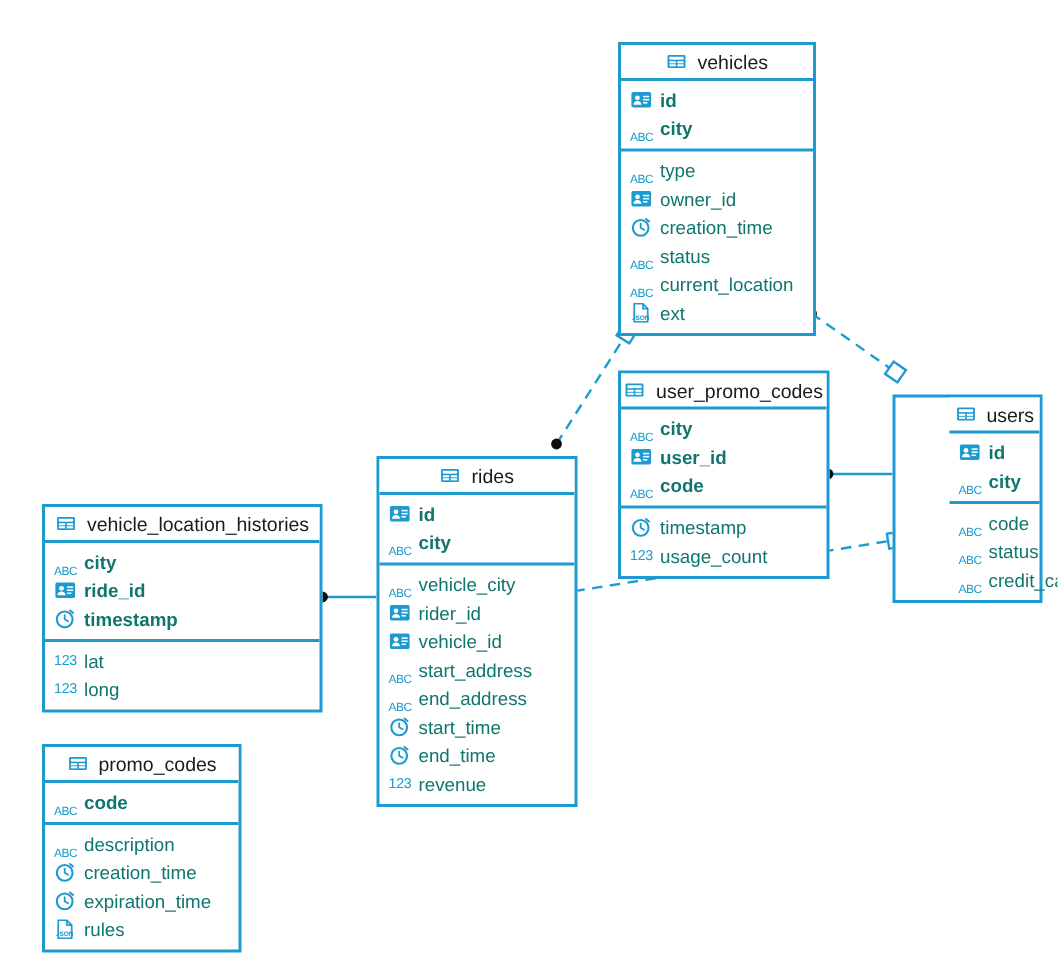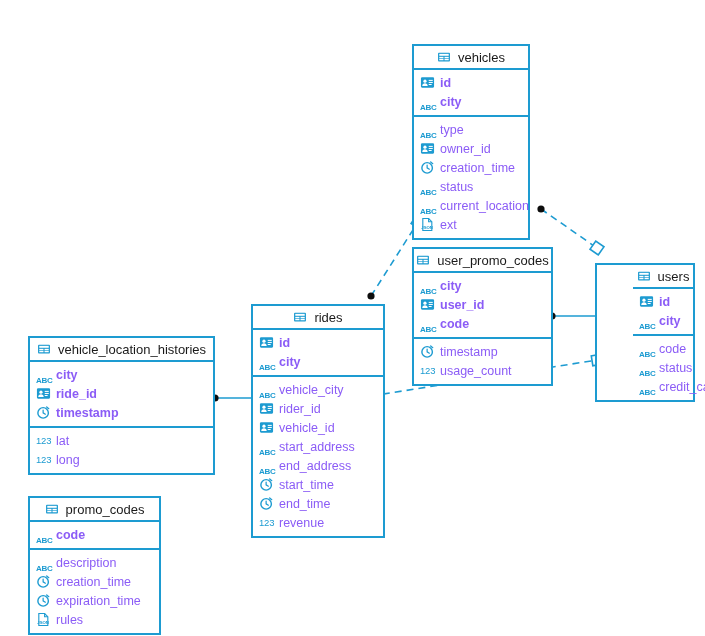--- a/index.html
+++ b/index.html
@@ -61,34 +61,34 @@
     display: flex;
     align-items: center;
     gap: 5px;
     height: 19px;
     padding: 0 6px;
     box-sizing: border-box;
     white-space: nowrap;
   }
   .field-name {
     font-size: 12.5px;
-    color: #8b5cf6;
+    color: #0f766e;
   }
   .field-row.is-key .field-name {
     font-weight: bold;
   }
   .ic {
     width: 15px;
     height: 15px;
     flex: 0 0 15px;
     display: block;
   }
   .ic-abc {
     font-size: 8px;
-    font-weight: bold;
+    font-weight: normal;
     color: #1d9bd1;
     letter-spacing: -0.3px;
     font-family: "Liberation Sans", sans-serif;
     line-height: 15px;
     text-align: left;
     margin-top: 12px;
   }
   .ic-num {
     font-size: 9.5px;
     font-weight: normal;
@@ -121,21 +121,21 @@
       <g>
         <path d="M371 396 L597 360" stroke="#1d9bd1" stroke-width="1.6" fill="none" stroke-dasharray="7 5"></path>
         <circle cx="371" cy="396" r="3.6" fill="#0d0d0d"></circle>
         <rect x="592" y="355" width="10" height="10" fill="#ffffff" stroke="#1d9bd1" stroke-width="1.6" transform="rotate(-9.050721677183725 597 360)"></rect>
       </g>
       <g>
         <path d="M215 398 L251 398" stroke="#1d9bd1" stroke-width="1.6" fill="none"></path>
         <circle cx="215" cy="398" r="3.6" fill="#0d0d0d"></circle>
       </g>
     </svg>
-<div class="table-node" style="left: 412px; top: 44px; width: 118px;">
+<div class="table-node" style="left: 412px; top: 28px; width: 132px;">
       <div class="tbl-header">
         <span class="ic"><svg viewBox="0 0 16 16" width="14" height="14">
             <rect x="1.2" y="3" width="13.6" height="10" rx="1" fill="#1d9bd1"></rect>
             <rect x="2.6" y="4.4" width="10.8" height="2.2" fill="#ffffff"></rect>
             <rect x="2.6" y="7.8" width="4.8" height="1.6" fill="#ffffff"></rect>
             <rect x="8.6" y="7.8" width="4.8" height="1.6" fill="#ffffff"></rect>
             <rect x="2.6" y="10.1" width="4.8" height="1.6" fill="#ffffff"></rect>
             <rect x="8.6" y="10.1" width="4.8" height="1.6" fill="#ffffff"></rect>
           </svg></span>
         <span class="tbl-title">vehicles</span>

